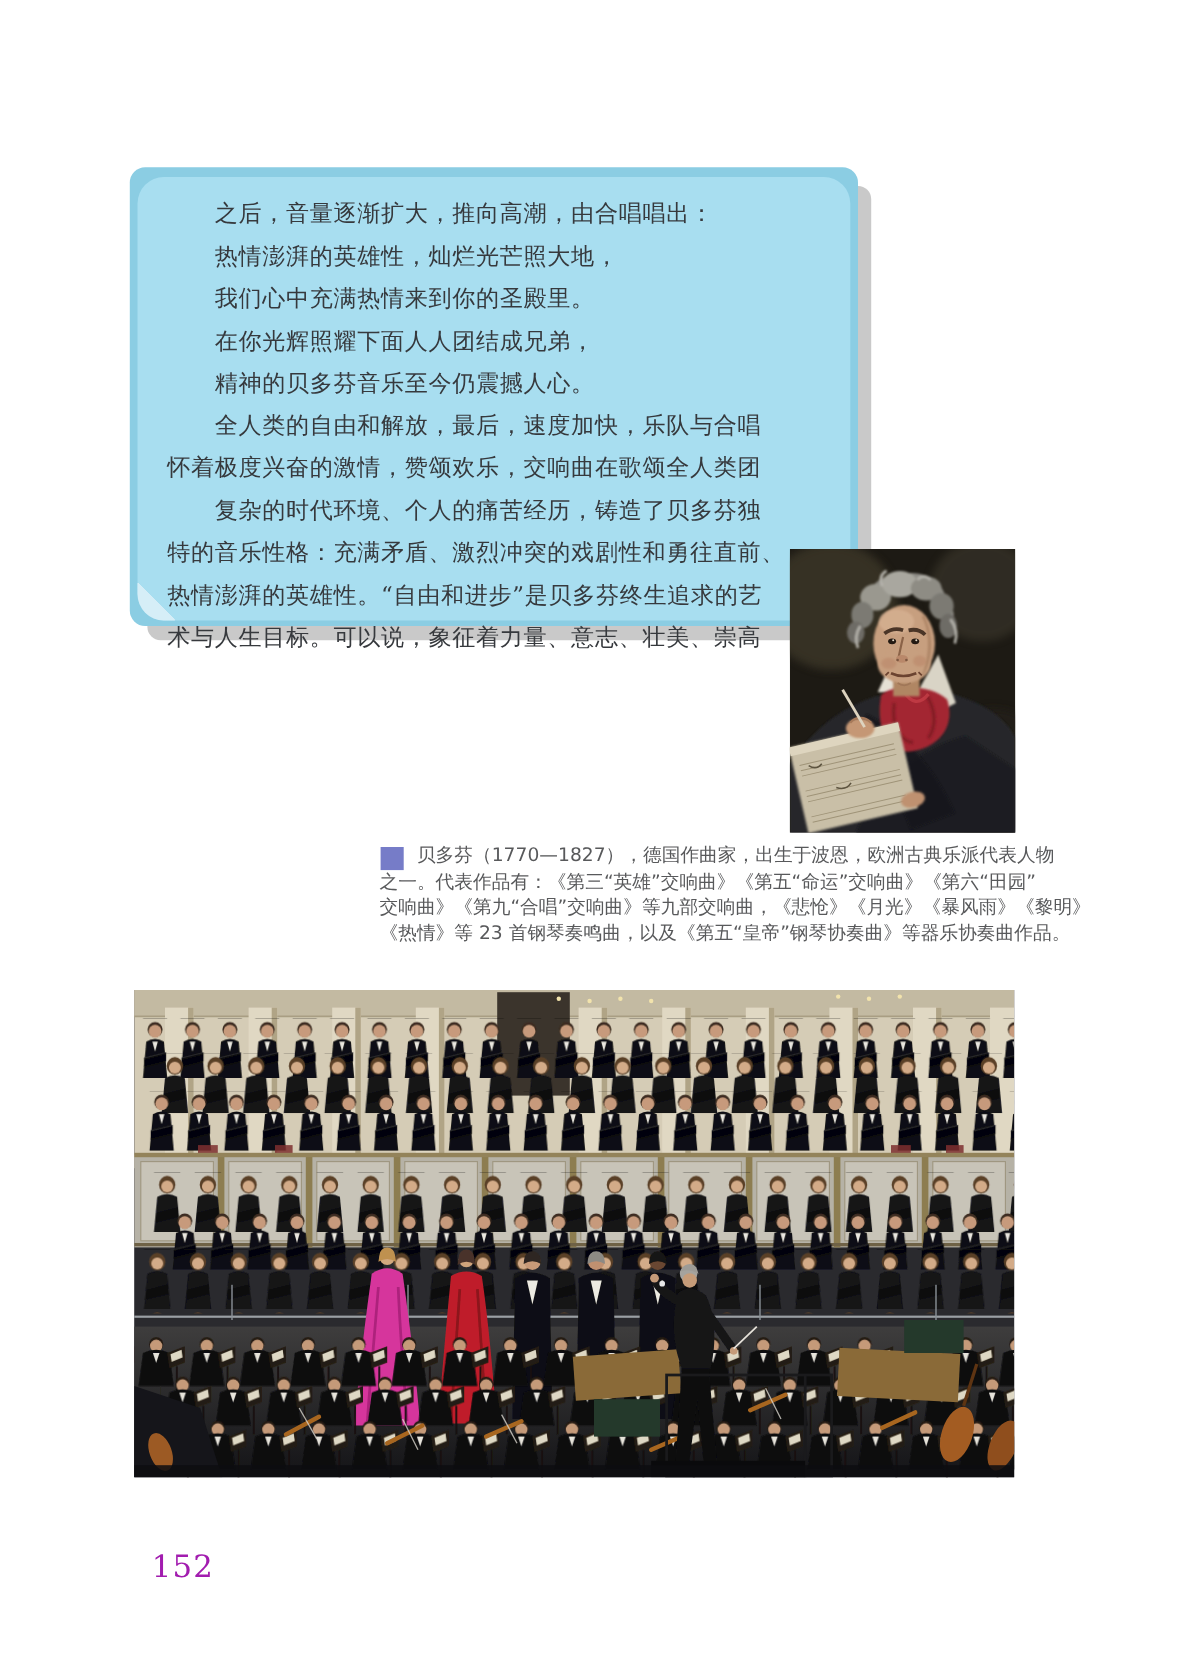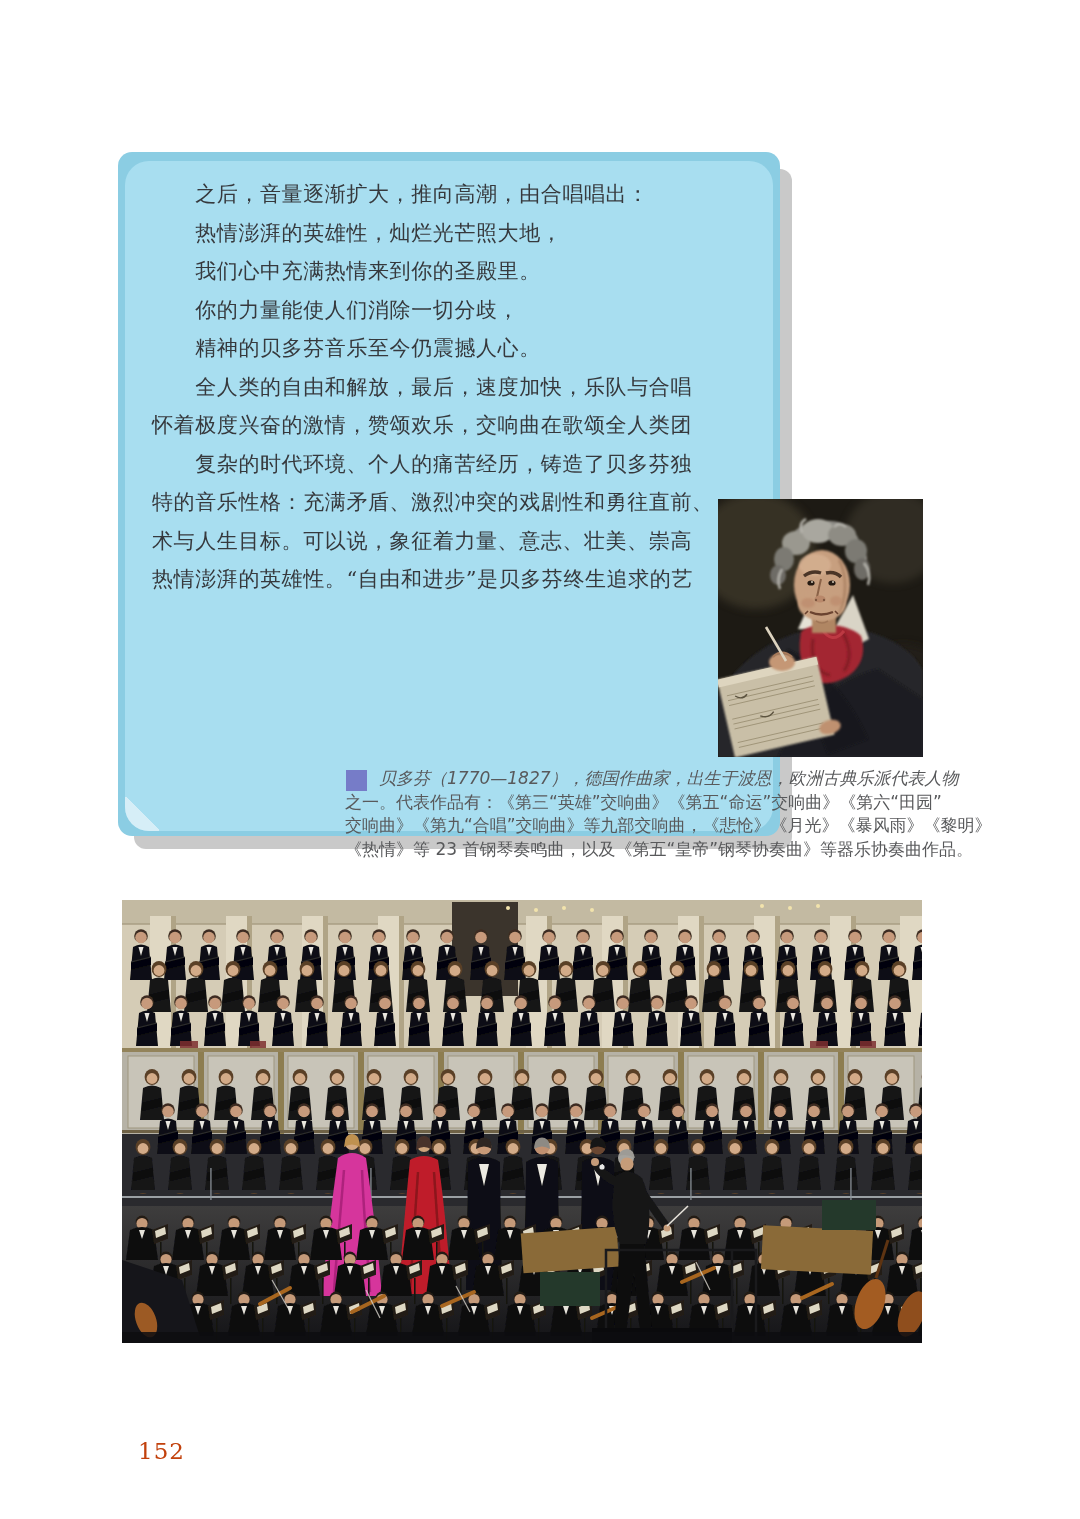--- a/index.html
+++ b/index.html
@@ -2,21 +2,21 @@
 <html><head>
 <meta charset="utf-8">
 <style>
   html,body{margin:0;padding:0;}
   body{
     width:1080px;height:1519px;position:relative;background:#ffffff;
     font-family:"DejaVu Sans","Liberation Sans",sans-serif;overflow:hidden;
   }
   
   .note-card{
-    position:absolute;left:118px;top:152px;width:662px;height:684px;
+    position:absolute;left:118px;top:152px;width:662px;height:417px;
     background:#8bcde3;border-radius:14px;
     box-shadow:14px 15px 0 -2px #c9c9c9;
   }
   .note-card-inner{
     position:absolute;left:7px;top:9px;right:7px;bottom:5px;
     background:#a8def0;border-radius:24px;
   }
   .note-fold{
     position:absolute;left:0;bottom:0;width:34px;height:34px;
     background:linear-gradient(45deg,#d6eef7 52%,rgba(214,238,247,0) 52%);
@@ -36,49 +36,49 @@
   
   .caption{
     position:absolute;left:345px;top:767px;width:618px;color:#595959;
   }
   .caption-bullet{
     position:absolute;left:1px;top:3px;width:21px;height:21px;background:#767cc8;
   }
   .caption-lines div{
     font-size:17px;line-height:23.5px;white-space:nowrap;color:#58595b;
   }
-  .caption-lines div:first-child{padding-left:34px;font-style:italic;}
+  .caption-lines div:first-child{padding-left:34px;}
   
   .concert-photo{
     position:absolute;left:122px;top:900px;width:800px;height:443px;background:#2a2a2e;
   }
   .concert-photo svg{display:block;width:100%;height:100%;}
   
   .page-number{
-    position:absolute;left:138px;top:1438px;font-size:23px;color:#c2410c;
+    position:absolute;left:138px;top:1408px;font-size:28px;color:#a21caf;
     font-family:"DejaVu Serif","Liberation Serif",serif;letter-spacing:1px;
   }
 </style>
 </head>
 <body>
 
 <div class="note-card">
   <div class="note-card-inner">
     <div class="note-text caption-list">
         <div>　　之后，音量逐渐扩大，推向高潮，由合唱唱出：</div>
         <div>　　热情澎湃的英雄性，灿烂光芒照大地，</div>
         <div>　　我们心中充满热情来到你的圣殿里。</div>
-        <div>　　你的力量能使人们消除一切分歧，</div>
+        <div>　　在你光辉照耀下面人人团结成兄弟，</div>
         <div>　　精神的贝多芬音乐至今仍震撼人心。</div>
         <div>　　全人类的自由和解放，最后，速度加快，乐队与合唱</div>
         <div>怀着极度兴奋的激情，赞颂欢乐，交响曲在歌颂全人类团</div>
         <div>　　复杂的时代环境、个人的痛苦经历，铸造了贝多芬独</div>
         <div>特的音乐性格：充满矛盾、激烈冲突的戏剧性和勇往直前、</div>
+        <div>热情澎湃的英雄性。“自由和进步”是贝多芬终生追求的艺</div>
         <div>术与人生目标。可以说，象征着力量、意志、壮美、崇高</div>
-        <div>热情澎湃的英雄性。“自由和进步”是贝多芬终生追求的艺</div>
       </div>
     <div class="note-fold"></div>
   </div>
 </div>
 
 <div class="portrait">
 <svg viewBox="0 0 205 258" xmlns="http://www.w3.org/2000/svg">
   <defs>
     <filter id="pb1" x="-30%" y="-30%" width="160%" height="160%">
           <feGaussianBlur stdDeviation="4"></feGaussianBlur>

